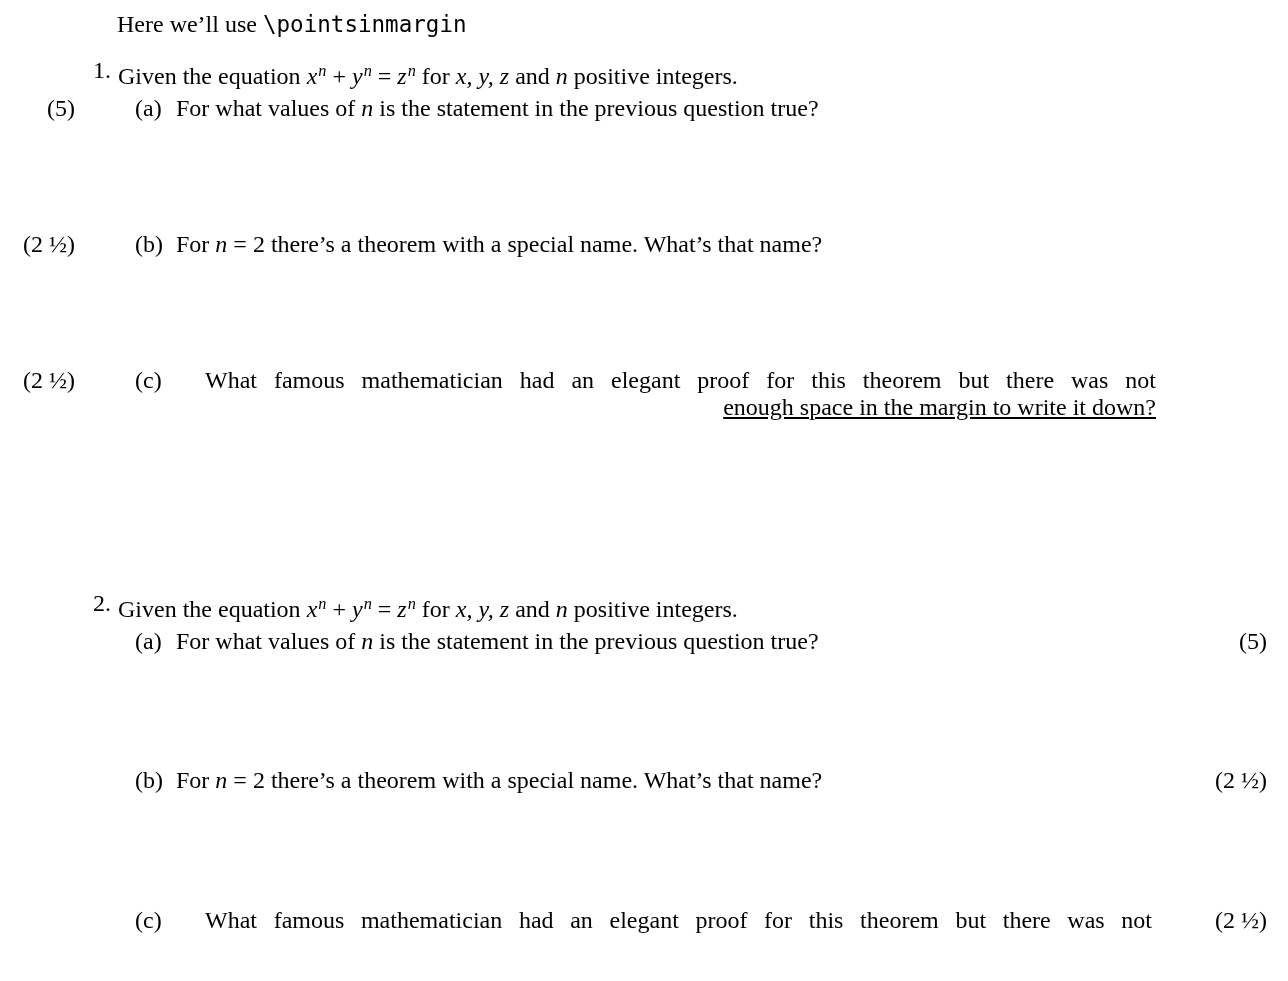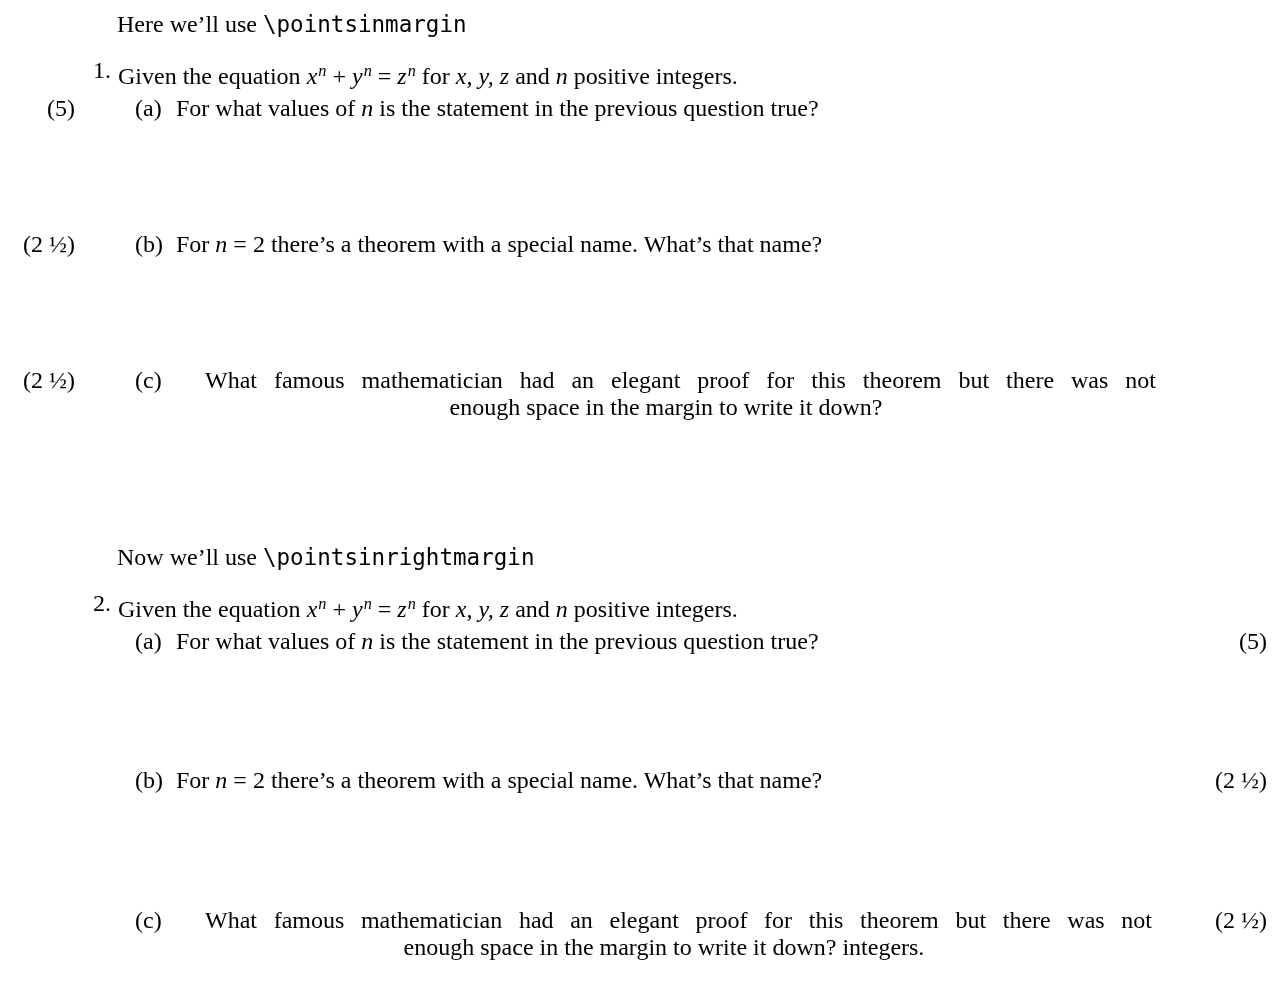--- a/index.html
+++ b/index.html
@@ -20,21 +20,22 @@
   .para {
     position: absolute;
   }
   .para .l1 {
     text-align: justify;
     text-align-last: justify;
     white-space: normal;
     margin-left: 29px;
   }
   .para .l2 {
-    text-align: center;
+    text-align: right;
+    text-decoration: underline;
   }
   .pts-left {
     position: absolute;
     left: 0px;
     width: 75px;
     text-align: right;
     white-space: nowrap;
   }
   .pts-right {
     position: absolute;
@@ -76,33 +77,31 @@
   <div class="line" style="left:135px; top:231px;">(b)</div>
   <div class="line" style="left:176px; top:231px;"><span class="seg-rm">For </span><span class="seg-it">n</span><span class="seg-rm"> = 2 there’s a theorem with a special name. What’s that name?</span></div>
 
   <div class="pts-left" style="top:367px;">(2 ½)</div>
   <div class="line" style="left:135px; top:367px;">(c)</div>
   <div class="para" style="left:176px; top:367px; width:980px;">
     <div class="l1">What famous mathematician had an elegant proof for this theorem but there was not</div>
     <div class="l2">enough space in the margin to write it down?</div>
   </div>
 
-  <div class="line" style="left:117px; top:544px;"><span class="seg-rm">Now we’ll use </span><span class="seg-tt">\pointsinrightmargin</span></div>
 
   <div class="line" style="left:93px; top:590px;">2.</div>
   <div class="line" style="left:118px; top:590px;"><span class="seg-rm">Given the equation </span><span class="seg-it">x</span><span class="seg-sup">n</span><span class="seg-rm"> + </span><span class="seg-it">y</span><span class="seg-sup">n</span><span class="seg-rm"> = </span><span class="seg-it">z</span><span class="seg-sup">n</span><span class="seg-rm"> for </span><span class="seg-it">x, y, z</span><span class="seg-rm"> and </span><span class="seg-it">n</span><span class="seg-rm"> positive integers.</span></div>
 
   <div class="line" style="left:135px; top:628px;">(a)</div>
   <div class="line" style="left:176px; top:628px;"><span class="seg-rm">For what values of </span><span class="seg-it">n</span><span class="seg-rm"> is the statement in the previous question true?</span></div>
   <div class="pts-right" style="top:628px;">(5)</div>
 
   <div class="line" style="left:135px; top:767px;">(b)</div>
   <div class="line" style="left:176px; top:767px;"><span class="seg-rm">For </span><span class="seg-it">n</span><span class="seg-rm"> = 2 there’s a theorem with a special name. What’s that name?</span></div>
   <div class="pts-right" style="top:767px;">(2 ½)</div>
 
   <div class="line" style="left:135px; top:907px;">(c)</div>
   <div class="para" style="left:176px; top:907px; width:976px;">
     <div class="l1">What famous mathematician had an elegant proof for this theorem but there was not</div>
-    <div class="l2">enough space in the margin to write it down? integers.</div>
   </div>
   <div class="pts-right" style="top:907px;">(2 ½)</div>
 
 </div>
 
 </body></html>

